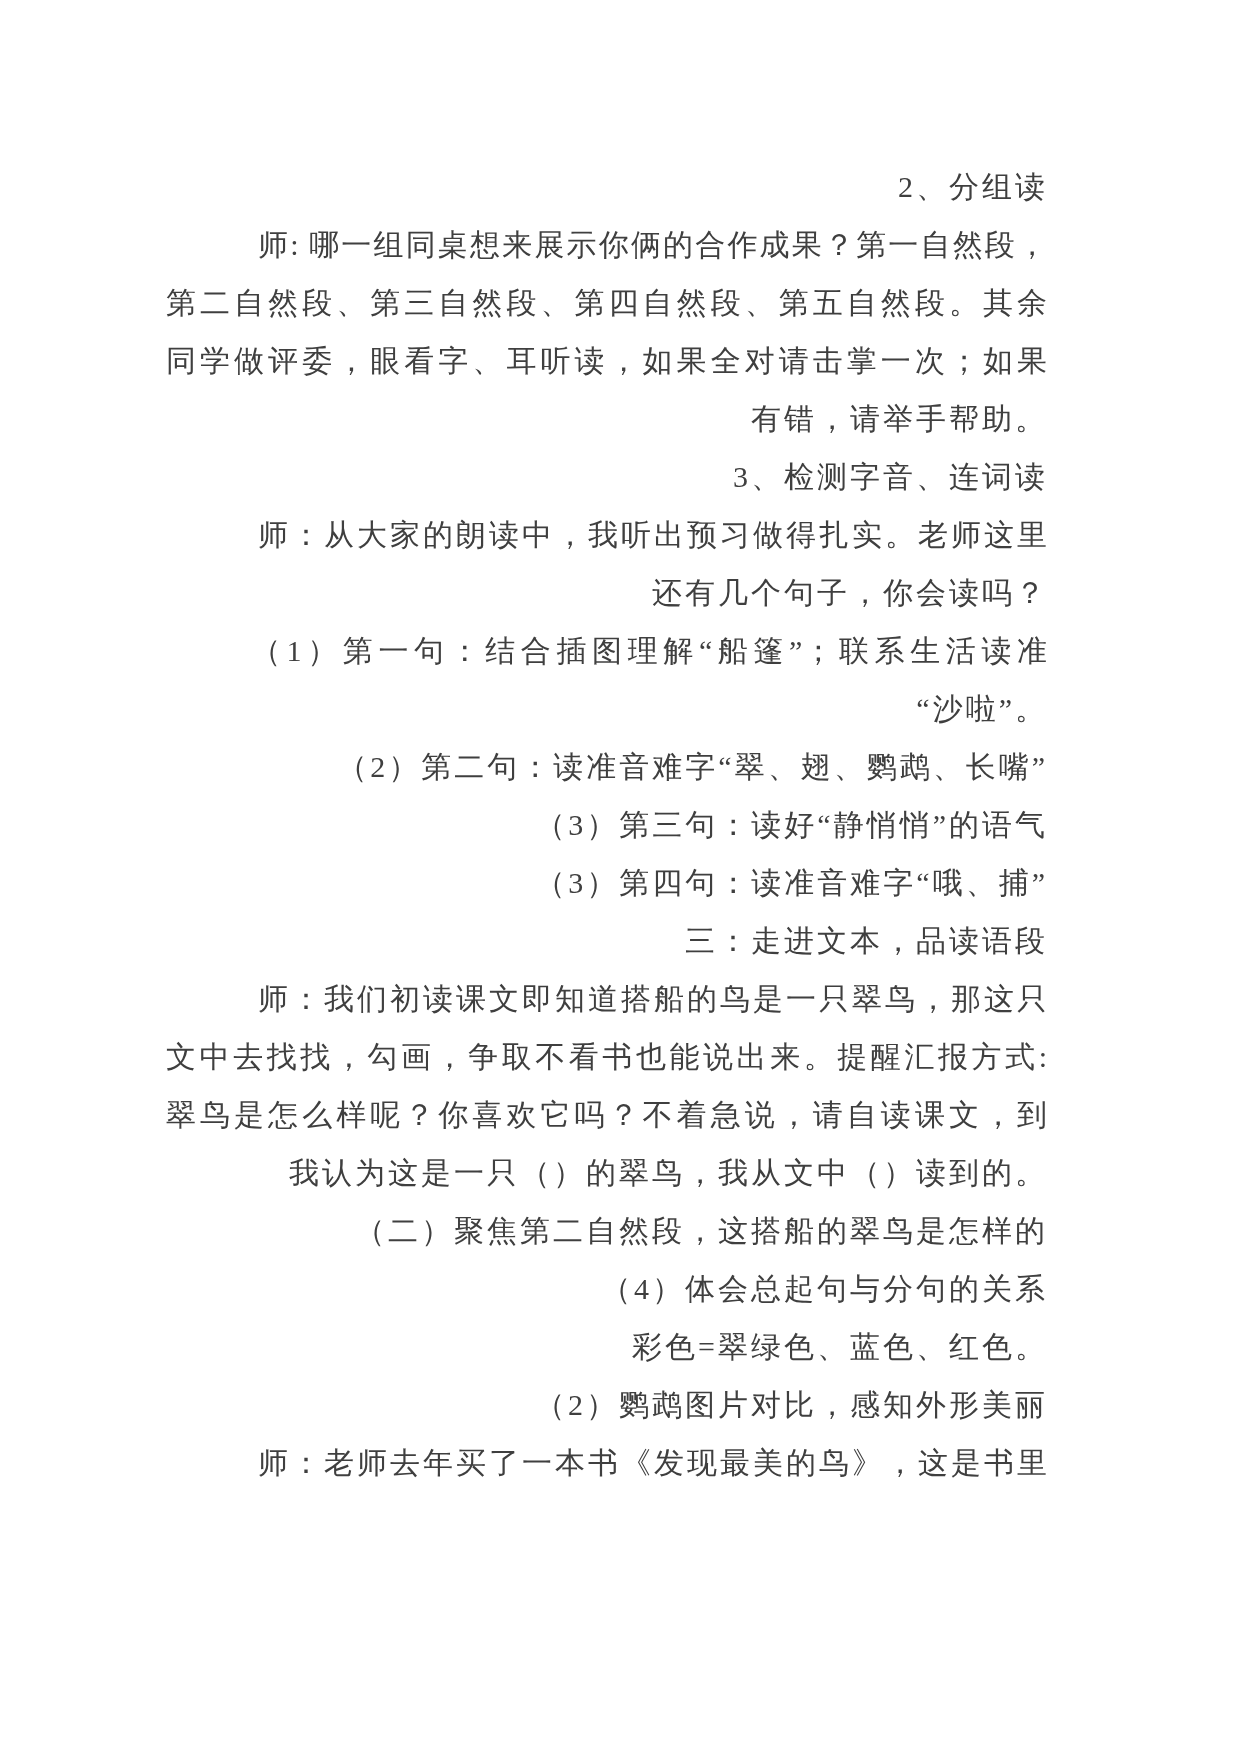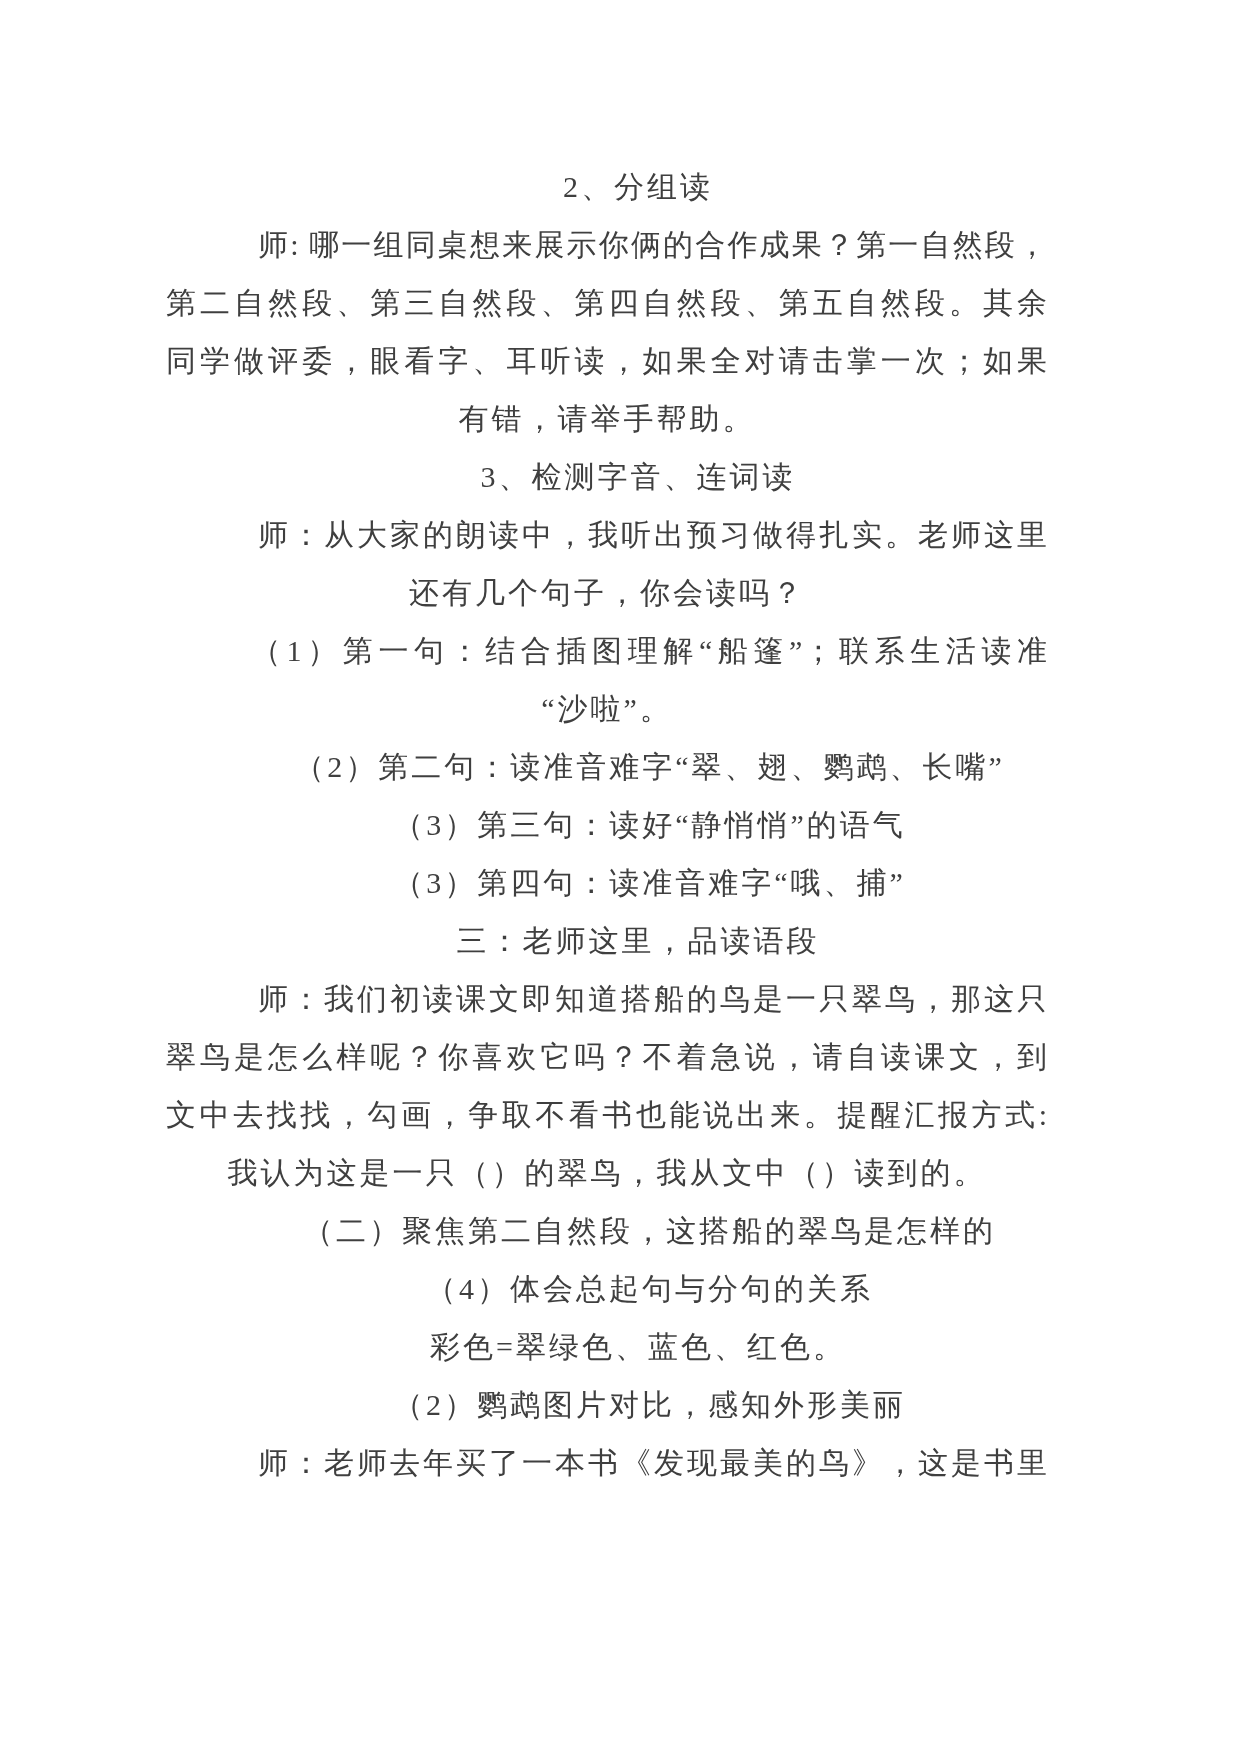--- a/index.html
+++ b/index.html
@@ -21,21 +21,21 @@
     top: 158px;
     width: 882px;
   }
   .line {
     font-size: 30px;
     line-height: 58px;
     height: 58px;
     letter-spacing: 3px;
     color: #3f3f3f;
     font-weight: normal;
-    text-align: center;
+    text-align: right;
     overflow: visible;
   }
   
   .j {
     text-align: justify;
     text-align-last: justify;
     letter-spacing: 1px;
   }
   
   .ind2 { text-indent: 62px; }   
@@ -53,24 +53,24 @@
     <div class="line j">同学做评委，眼看字、耳听读，如果全对请击掌一次；如果</div>
     <div class="line">有错，请举手帮助。</div>
     <div class="line ind2">3、检测字音、连词读</div>
     <div class="line ind3 j">师：从大家的朗读中，我听出预习做得扎实。老师这里</div>
     <div class="line">还有几个句子，你会读吗？</div>
     <div class="line indp j">（1）第一句：结合插图理解“船篷”；联系生活读准</div>
     <div class="line">“沙啦”。</div>
     <div class="line indp">（2）第二句：读准音难字“翠、翅、鹦鹉、长嘴”</div>
     <div class="line indp">（3）第三句：读好“静悄悄”的语气</div>
     <div class="line indp">（3）第四句：读准音难字“哦、捕”</div>
-    <div class="line ind2">三：老师这里，品读语段</div>
+    <div class="line ind2">三：走进文本，品读语段</div>
     <div class="line ind3 j">师：我们初读课文即知道搭船的鸟是一只翠鸟，那这只</div>
+    <div class="line j">文中去找找，勾画，争取不看书也能说出来。提醒汇报方式:</div>
     <div class="line j">翠鸟是怎么样呢？你喜欢它吗？不着急说，请自读课文，到</div>
-    <div class="line j">文中去找找，勾画，争取不看书也能说出来。提醒汇报方式:</div>
     <div class="line">我认为这是一只（）的翠鸟，我从文中（）读到的。</div>
     <div class="line indp">（二）聚焦第二自然段，这搭船的翠鸟是怎样的</div>
     <div class="line indp">（4）体会总起句与分句的关系</div>
     <div class="line ind2">彩色=翠绿色、蓝色、红色。</div>
     <div class="line indp">（2）鹦鹉图片对比，感知外形美丽</div>
     <div class="line ind3 j">师：老师去年买了一本书《发现最美的鸟》，这是书里</div>
   </div>
 </div>
 
 </body></html>

